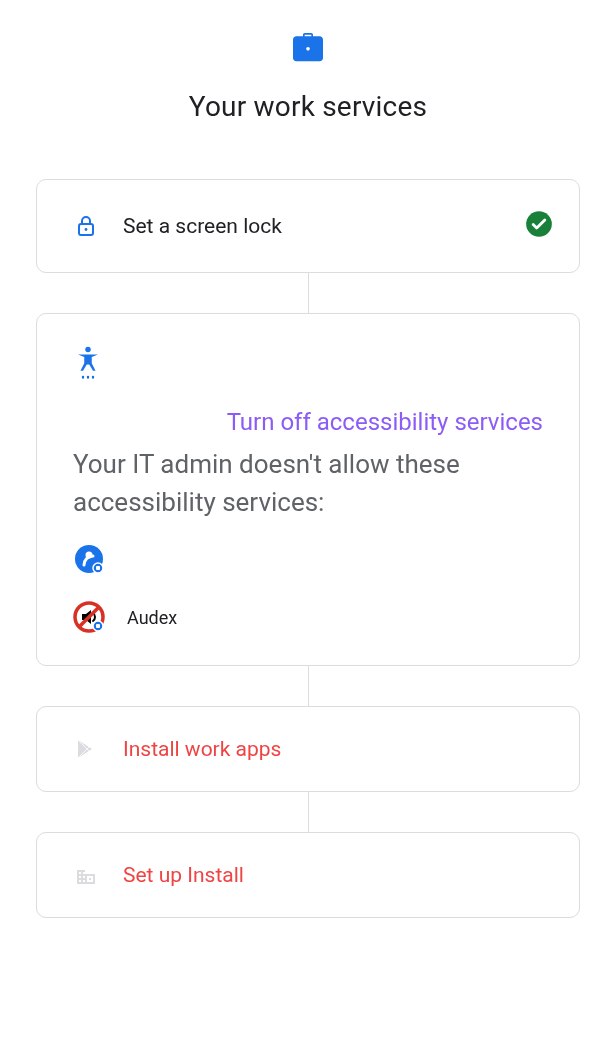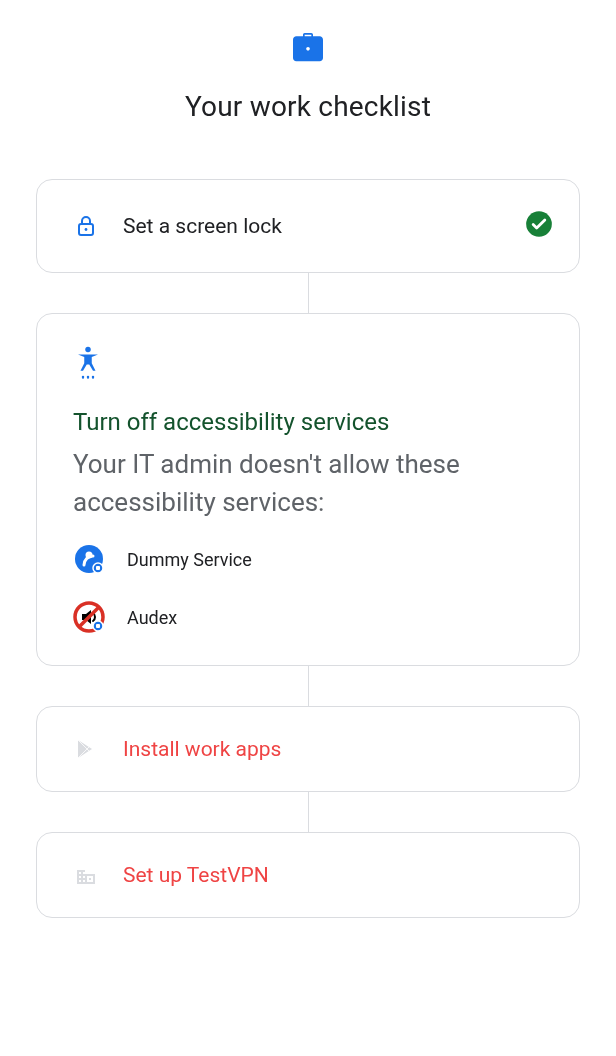--- a/index.html
+++ b/index.html
@@ -31,21 +31,21 @@
   .list {
     width: 100%;
     margin-top: 56px;
     display: flex;
     flex-direction: column;
     align-items: center;
   }
   .card {
     width: 100%;
     border: 1px solid #dadce0;
-    border-radius: 16px;
+    border-radius: 10px;
     background: #fff;
     position: relative;
   }
   .connector {
     width: 1px;
     height: 40px;
     background: #dadce0;
   }
   .card-row {
     display: flex;
@@ -72,23 +72,24 @@
   .disabled .icon { color: #dadce0; }
   .disabled .label { color: #ef4444; }
   .expanded {
     padding: 30px 36px 28px 36px;
   }
   .expanded .acc-icon {
     color: #1a73e8;
   }
   .expanded .exp-title {
     font-size: 24px;
-    color: #14532d;
+    color: #8b5cf6;
     margin-top: 24px;
     font-weight: 400;
+    text-align: right;
   }
   .expanded .exp-desc {
     font-size: 26px;
     color: #5f6368;
     margin-top: 10px;
     line-height: 1.45;
   }
   .service-list {
     margin-top: 22px;
   }
@@ -115,21 +116,21 @@
 </head>
 <body>
 
 <div class="container">
   <div class="header-icon">
     <svg width="40" height="40" viewBox="0 0 24 24" fill="currentColor">
       <path d="M10 3h4c.55 0 1 .45 1 1v1h4c1.1 0 2 .9 2 2v11c0 1.1-.9 2-2 2H5c-1.1 0-2-.9-2-2V7c0-1.1.9-2 2-2h4V4c0-.55.45-1 1-1zm0 2h4V4h-4v1z"></path>
       <circle cx="12" cy="12.5" r="1.1" fill="#fff"></circle>
     </svg>
   </div>
-  <h1 class="page-title">Your work checklist</h1>
+  <h1 class="page-title">Your work services</h1>
 
   <div class="list">
 
     <div class="card">
       <div class="card-row">
         <span class="icon">
           <svg width="24" height="24" viewBox="0 0 24 24" fill="none" stroke="currentColor" stroke-width="2">
             <rect x="5" y="10" width="14" height="11" rx="2" fill="none"></rect>
             <path d="M8 10V7a4 4 0 0 1 8 0v3" fill="none"></path>
             <circle cx="12" cy="15.5" r="1.4" fill="currentColor" stroke="none"></circle>
@@ -168,21 +169,20 @@
         <div class="service">
           <span class="s-icon">
             <svg width="32" height="32" viewBox="0 0 32 32">
               <circle cx="16" cy="16" r="14" fill="#1a73e8"></circle>
               <path d="M11 22c0-5 4-9 9-9" stroke="#fff" stroke-width="3" fill="none" stroke-linecap="round"></path>
               <circle cx="16" cy="12" r="3.5" fill="#fff"></circle>
               <circle cx="25" cy="25" r="5" fill="#1a73e8" stroke="#fff" stroke-width="1.5"></circle>
               <rect x="23" y="23" width="4" height="4" rx="1" fill="#fff"></rect>
             </svg>
           </span>
-          <span class="s-label">Dummy Service</span>
         </div>
         <div class="service">
           <span class="s-icon">
             <svg width="32" height="32" viewBox="0 0 32 32">
               <circle cx="16" cy="16" r="14" fill="#fff" stroke="#d93025" stroke-width="3.5"></circle>
               <path d="M9 13v6h4l5 4V9l-5 4H9z" fill="#000"></path>
               <path d="M20 12c1.5 1 2 3 2 4s-.5 3-2 4" stroke="#000" stroke-width="2" fill="none" stroke-linecap="round"></path>
               <line x1="7" y1="25" x2="25" y2="7" stroke="#d93025" stroke-width="3.5"></line>
               <circle cx="25" cy="25" r="5" fill="#1a73e8" stroke="#fff" stroke-width="1.5"></circle>
               <rect x="23" y="23" width="4" height="4" rx="1" fill="#fff"></rect>
@@ -210,18 +210,18 @@
 
     <div class="connector"></div>
 
     <div class="card disabled">
       <div class="card-row">
         <span class="icon">
           <svg width="24" height="24" viewBox="0 0 24 24" fill="currentColor">
             <path d="M3 21V7h8v4h10v10H3zm2-2h2v-2H5v2zm0-4h2v-2H5v2zm0-4h2V9H5v2zm4 8h2v-2H9v2zm0-4h2v-2H9v2zm0-4h2V9H9v2zm4 8h6v-6h-6v6zm2-4h2v2h-2v-2z"></path>
           </svg>
         </span>
-        <span class="label">Set up TestVPN</span>
+        <span class="label">Set up Install</span>
       </div>
     </div>
 
   </div>
 </div>
 
 </body></html>

